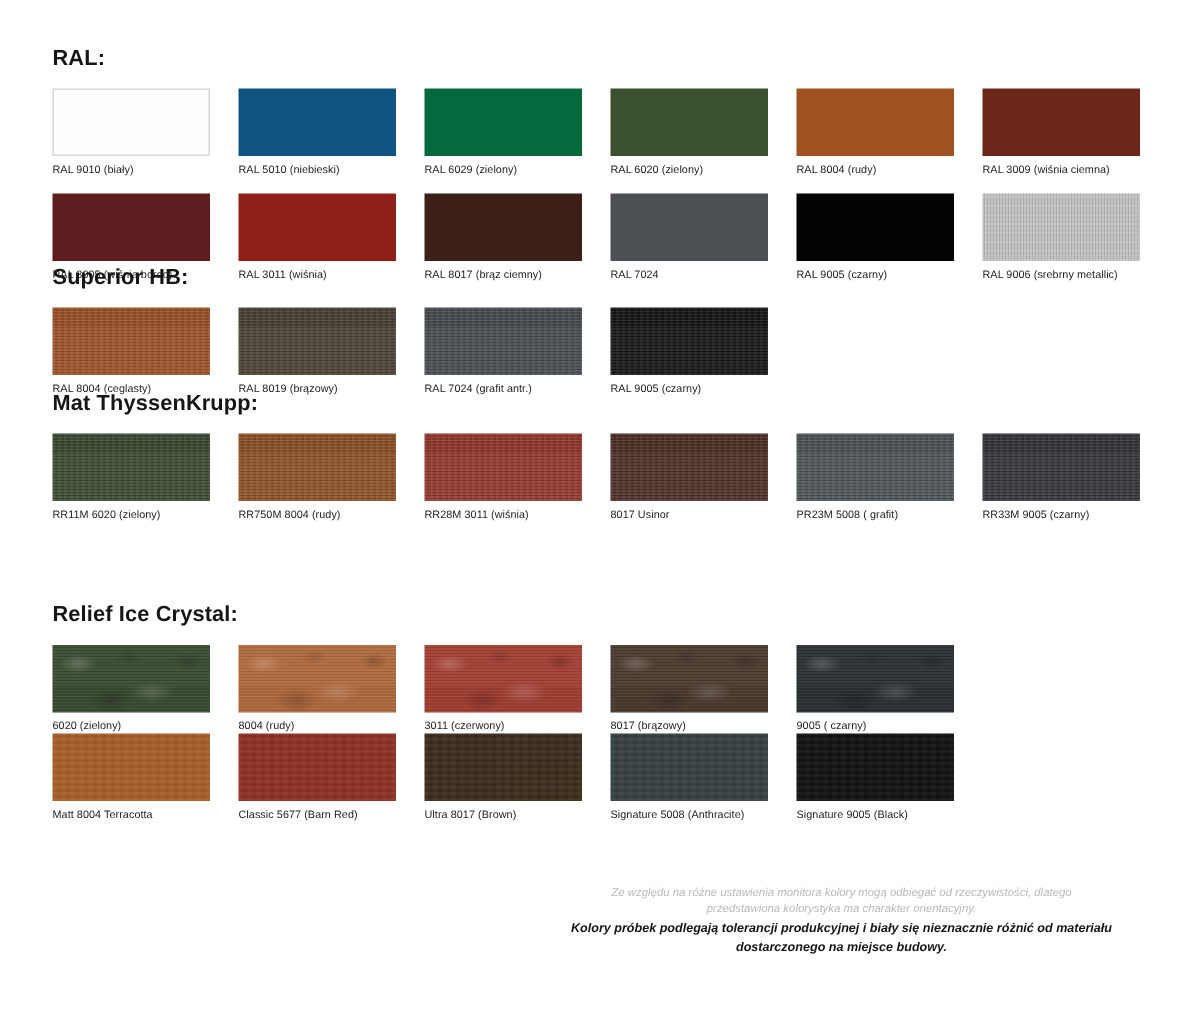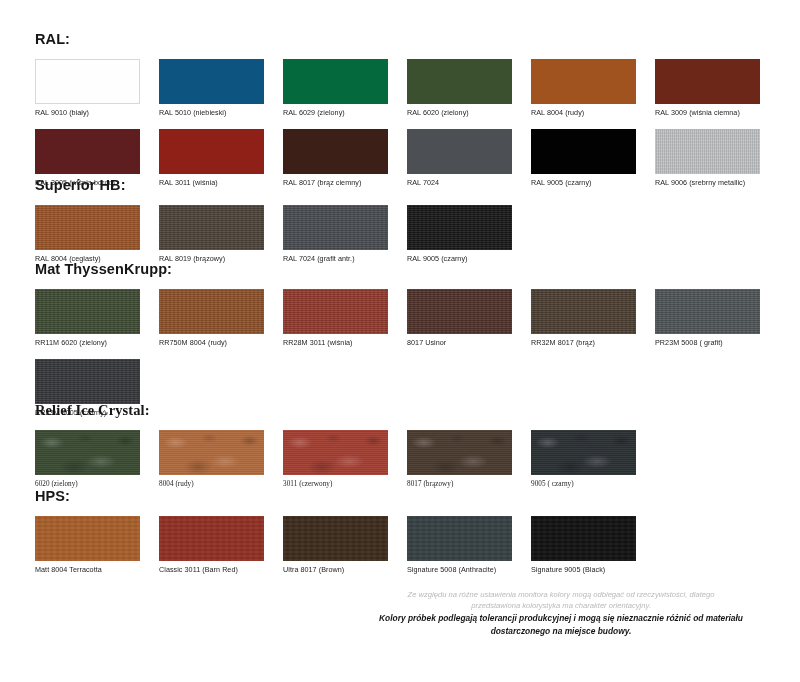--- a/index.html
+++ b/index.html
@@ -214,34 +214,30 @@
           </div>
           <div class="swatch-cell">
             <div class="swatch-chip tex-mat" style="background: rgb(147, 56, 43);"></div>
             <div class="swatch-label">RR28M 3011 (wiśnia)</div>
           </div>
           <div class="swatch-cell">
             <div class="swatch-chip tex-mat" style="background: rgb(78, 48, 41);"></div>
             <div class="swatch-label">8017 Usinor</div>
           </div>
           <div class="swatch-cell">
-            <div class="swatch-chip tex-mat" style="background: rgb(75, 61, 49);"></div>
-            <div class="swatch-label">RR32M 8017 (brąz)</div>
-          </div>
-          <div class="swatch-cell">
             <div class="swatch-chip tex-mat" style="background: rgb(77, 84, 86);"></div>
             <div class="swatch-label">PR23M 5008 ( grafit)</div>
           </div>
           <div class="swatch-cell">
             <div class="swatch-chip tex-mat" style="background: rgb(51, 53, 58);"></div>
             <div class="swatch-label">RR33M 9005 (czarny)</div>
           </div>
         </div>
       </div>
-      <div class="section" style="position: absolute; left: 0px; right: 12px; top: 403px; font-family: Liberation Serif, serif;">
+      <div class="section" style="position: absolute; left: 0px; right: 12px; top: 403px;">
         <div class="section-title">Relief Ice Crystal:</div>
         <div class="swatch-grid">
           <div class="swatch-cell">
             <div class="swatch-chip tex-relief" style="background: rgb(58, 75, 51);"></div>
             <div class="swatch-label">6020 (zielony)</div>
           </div>
           <div class="swatch-cell">
             <div class="swatch-chip tex-relief" style="background: rgb(176, 106, 62);"></div>
             <div class="swatch-label">8004 (rudy)</div>
           </div>
@@ -253,45 +249,44 @@
             <div class="swatch-chip tex-relief" style="background: rgb(75, 59, 48);"></div>
             <div class="swatch-label">8017 (brązowy)</div>
           </div>
           <div class="swatch-cell">
             <div class="swatch-chip tex-relief" style="background: rgb(43, 48, 52);"></div>
             <div class="swatch-label">9005 ( czarny)</div>
           </div>
         </div>
       </div>
       <div class="section" style="position: absolute; left: 0px; right: 0px; top: 489px;">
-        <div class="section-title">HPS:</div>
         <div class="swatch-grid">
           <div class="swatch-cell">
             <div class="swatch-chip tex-hps" style="background: rgb(167, 94, 43);"></div>
             <div class="swatch-label">Matt 8004 Terracotta</div>
           </div>
           <div class="swatch-cell">
             <div class="swatch-chip tex-hps" style="background: rgb(143, 48, 35);"></div>
-            <div class="swatch-label">Classic 3011 (Barn Red)</div>
+            <div class="swatch-label">Classic 5677 (Barn Red)</div>
           </div>
           <div class="swatch-cell">
             <div class="swatch-chip tex-hps" style="background: rgb(61, 44, 28);"></div>
             <div class="swatch-label">Ultra 8017 (Brown)</div>
           </div>
           <div class="swatch-cell">
             <div class="swatch-chip tex-hps" style="background: rgb(54, 65, 68);"></div>
             <div class="swatch-label">Signature 5008 (Anthracite)</div>
           </div>
           <div class="swatch-cell">
             <div class="swatch-chip tex-hps" style="background: rgb(18, 18, 20);"></div>
             <div class="swatch-label">Signature 9005 (Black)</div>
           </div>
         </div>
       </div>
     </div>
 
   <div class="footer">
     <p class="footer-note">Ze względu na różne ustawienia monitora kolory mogą odbiegać od rzeczywistości, dlatego</p>
     <p class="footer-note">przedstawiona kolorystyka ma charakter orientacyjny.</p>
-    <p class="footer-warn">Kolory próbek podlegają tolerancji produkcyjnej i mogą się nieznacznie różnić od materiału</p>
+    <p class="footer-warn">Kolory próbek podlegają tolerancji produkcyjnej i biały się nieznacznie różnić od materiału</p>
     <p class="footer-warn">dostarczonego na miejsce budowy.</p>
   </div>
 </div>
 
 </body></html>

